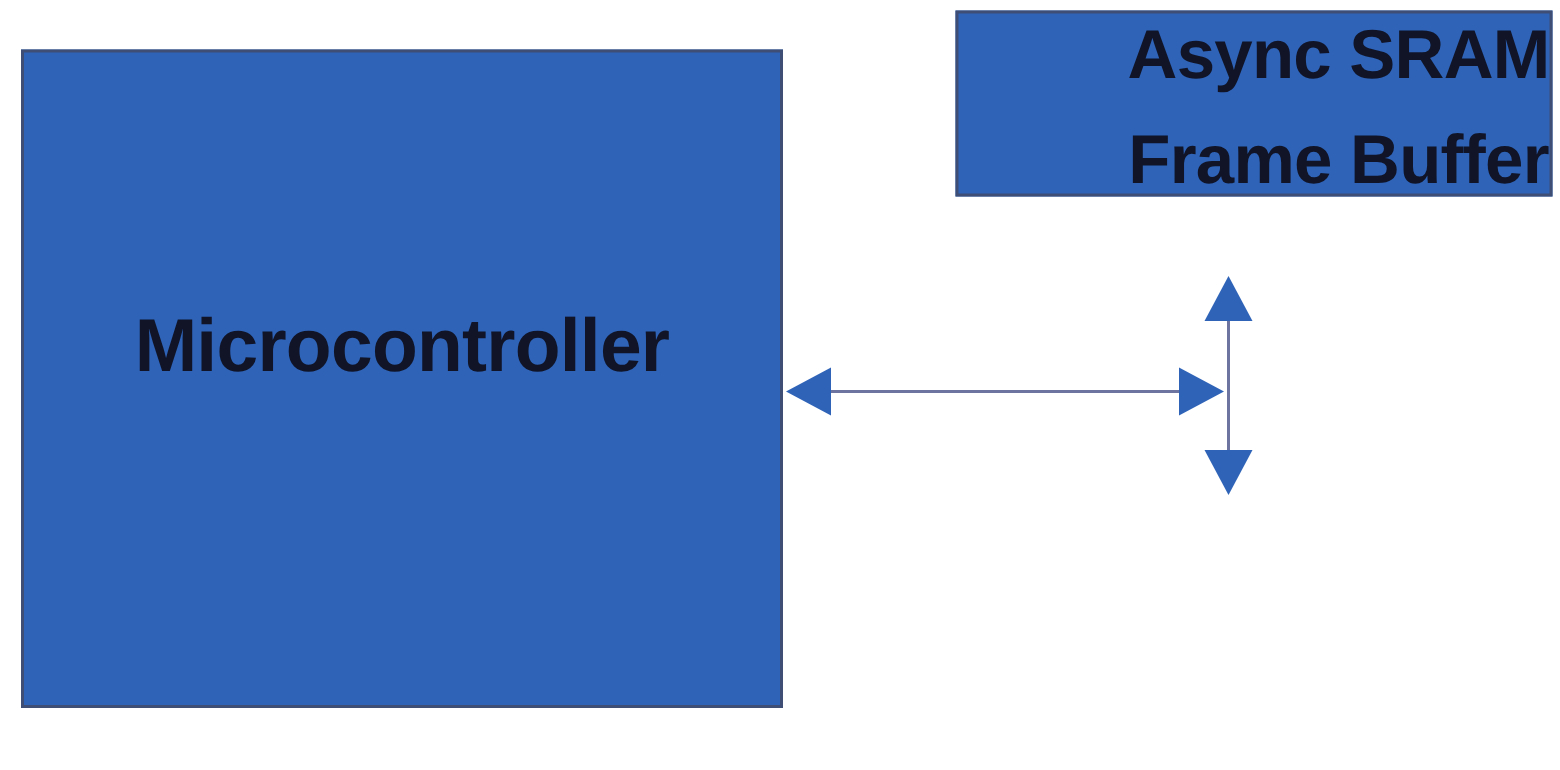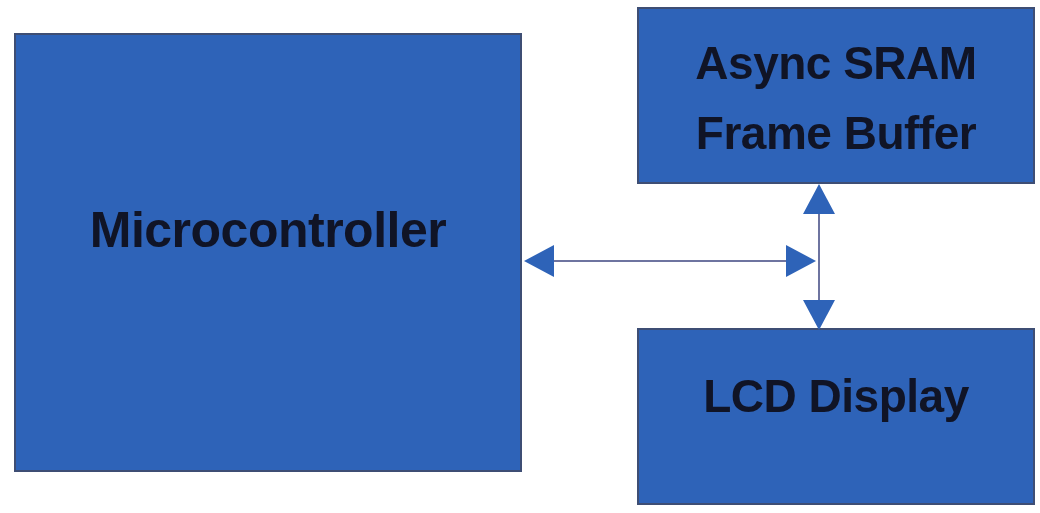--- a/index.html
+++ b/index.html
@@ -35,21 +35,21 @@
   #node-microcontroller {
     left: 14px; top: 33px;
     width: 508px; height: 439px;
   }
   #node-microcontroller .node-label {
     font-size: 50px;
     transform: translateY(-23px);
   }
   #node-sram {
     left: 637px; top: 7px;
-    width: 398px; height: 177px;
+    width: 398px; height: 124px; justify-content: flex-end;
   }
   #node-sram .node-label {
     font-size: 46px;
     line-height: 70px;
     transform: translateY(2px);
   }
   #node-lcd {
     left: 637px; top: 328px;
     width: 398px; height: 177px;
   }
@@ -81,23 +81,20 @@
 
   <div class="node" id="node-microcontroller">
     <span class="node-label">Microcontroller</span>
   </div>
 
   <div class="node" id="node-sram">
     <span class="node-label">Async SRAM
 Frame Buffer</span>
   </div>
 
-  <div class="node" id="node-lcd">
-    <span class="node-label">LCD Display</span>
-  </div>
 
   <svg class="connector-layer" viewBox="0 0 1040 513" xmlns="http://www.w3.org/2000/svg">
 
     <line class="arrow-shaft" x1="550" y1="261" x2="790" y2="261"></line>
     <polygon class="arrow-head" points="524,261 554,245 554,277"></polygon>
     <polygon class="arrow-head" points="816,261 786,245 786,277"></polygon>
 
     <line class="arrow-shaft" x1="819" y1="210" x2="819" y2="304"></line>
     <polygon class="arrow-head" points="819,184 803,214 835,214"></polygon>
     <polygon class="arrow-head" points="819,330 803,300 835,300"></polygon>

